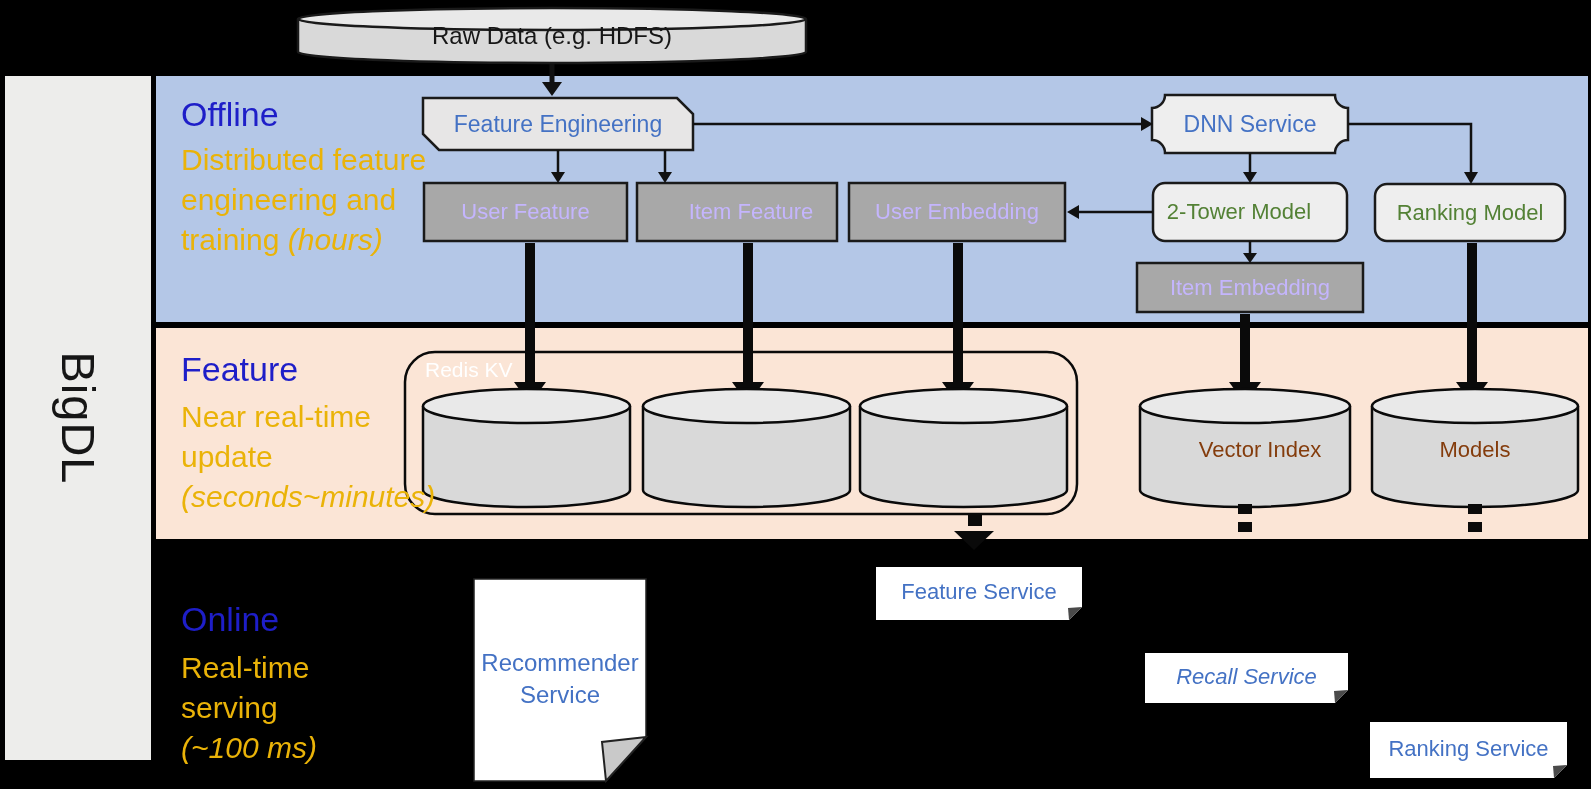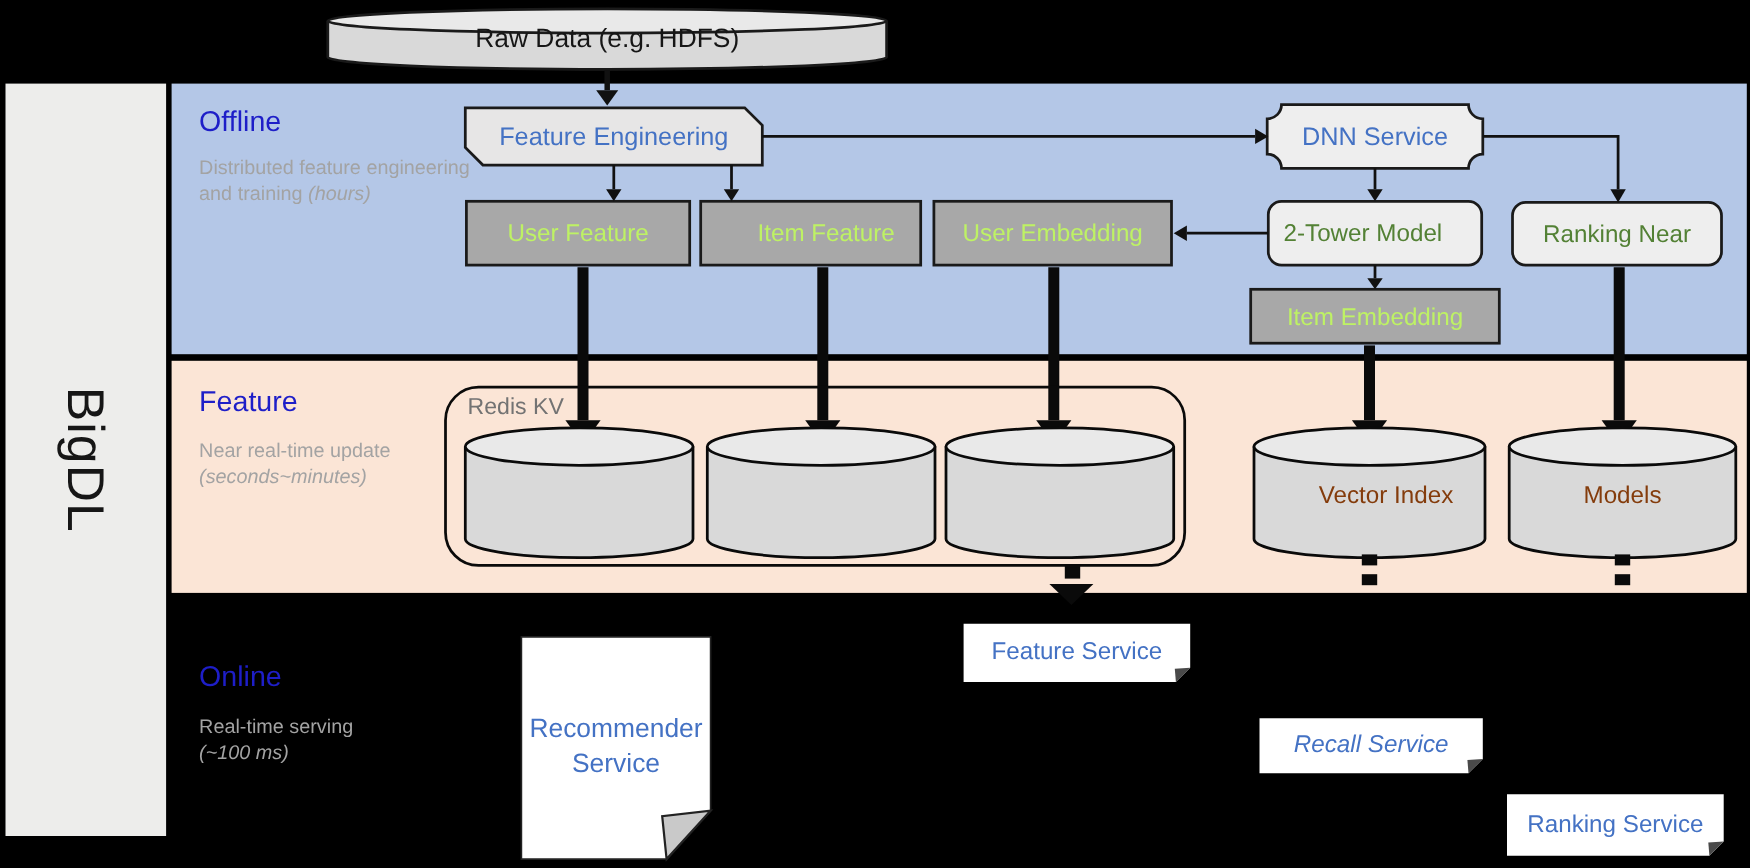--- a/index.html
+++ b/index.html
@@ -9,38 +9,38 @@
   }
   .abs{position:absolute;}
   
   .sidebar-strip{left:5px;top:76px;width:146px;height:684px;background:#ededeb;}
   .brand-label{
     left:50%;top:50%;transform:translate(-50%,-50%) rotate(90deg);
     font-size:47px;color:#161616;letter-spacing:1px;white-space:nowrap;
   }
   .offline-band{left:156px;top:76px;width:1432px;height:246px;background:#b4c7e7;}
   .nearline-band{left:156px;top:328px;width:1432px;height:211px;background:#fbe5d6;}
-  .lane-title{font-size:26px;color:#1e1ec8;white-space:nowrap;}
-  .lane-desc{font-size:18px;color:#a3a3a3;line-height:1.34;}
+  .lane-title{font-size:34px;color:#1e1ec8;white-space:nowrap;}
+  .lane-desc{font-size:30px;color:#eab308;line-height:1.34;}
   .lane-desc .note{font-style:italic;}
   
   #diagram{position:absolute;left:0;top:0;pointer-events:none;}
   
   .node-label{
     position:absolute;display:flex;align-items:center;justify-content:center;
     text-align:center;pointer-events:none;white-space:nowrap;
   }
-  .t-black{color:#bef264;font-size:22px;}
+  .t-black{color:#c4b5fd;font-size:22px;}
   .t-raw{color:#161616;font-size:24px;}
   .t-blue{color:#4472c4;font-size:23px;}
   .t-green{color:#538135;font-size:22px;}
   .t-rust{color:#843c0c;font-size:22px;}
   .t-service{color:#4472c4;font-size:22px;}
   .t-recommender{color:#4472c4;font-size:24px;line-height:1.35;white-space:normal;}
-  .redis-label{left:425px;top:358px;font-size:21px;color:#737373;}
+  .redis-label{left:425px;top:358px;font-size:21px;color:#ffffff;}
 </style>
 </head>
 <body>
 
 <div id="canvas">
 
   <div class="abs sidebar-strip">
     <div class="abs brand-label">BigDL</div>
   </div>
   <div class="abs offline-band"></div>
@@ -177,21 +177,21 @@
     <span class="note">(~100 ms)</span>
   </div>
 
   <div class="node-label t-raw" style="left:298px;top:8px;width:508px;height:56px;">Raw Data (e.g. HDFS)</div>
   <div class="node-label t-blue" style="left:423px;top:98px;width:270px;height:52px;">Feature Engineering</div>
   <div class="node-label t-blue" style="left:1152px;top:95px;width:196px;height:58px;">DNN Service</div>
   <div class="node-label t-black" style="left:424px;top:183px;width:203px;height:58px;">User Feature</div>
   <div class="node-label t-black" style="left:637px;top:183px;width:228px;height:58px;">Item Feature</div>
   <div class="node-label t-black" style="left:849px;top:183px;width:216px;height:58px;">User Embedding</div>
   <div class="node-label t-green" style="left:1153px;top:183px;width:172px;height:58px;">2-Tower Model</div>
-  <div class="node-label t-green" style="left:1375px;top:184px;width:190px;height:57px;">Ranking Near</div>
+  <div class="node-label t-green" style="left:1375px;top:184px;width:190px;height:57px;">Ranking Model</div>
   <div class="node-label t-black" style="left:1137px;top:263px;width:226px;height:49px;">Item Embedding</div>
 
   <div class="abs redis-label">Redis KV</div>
   <div class="node-label t-rust" style="left:1140px;top:415px;width:240px;height:70px;">Vector Index</div>
   <div class="node-label t-recommender" style="left:480px;top:579px;width:160px;height:200px;">Recommender Service</div>
 
   <div class="node-label t-rust" style="left:1372px;top:415px;width:206px;height:70px;">Models</div>
   <div class="node-label t-service" style="left:876px;top:567px;width:206px;height:50px;">Feature Service</div>
   <div class="node-label t-service" style="left:1145px;top:653px;width:203px;height:48px;font-style:italic;">Recall Service</div>
   <div class="node-label t-service" style="left:1370px;top:722px;width:197px;height:53px;">Ranking Service</div>

